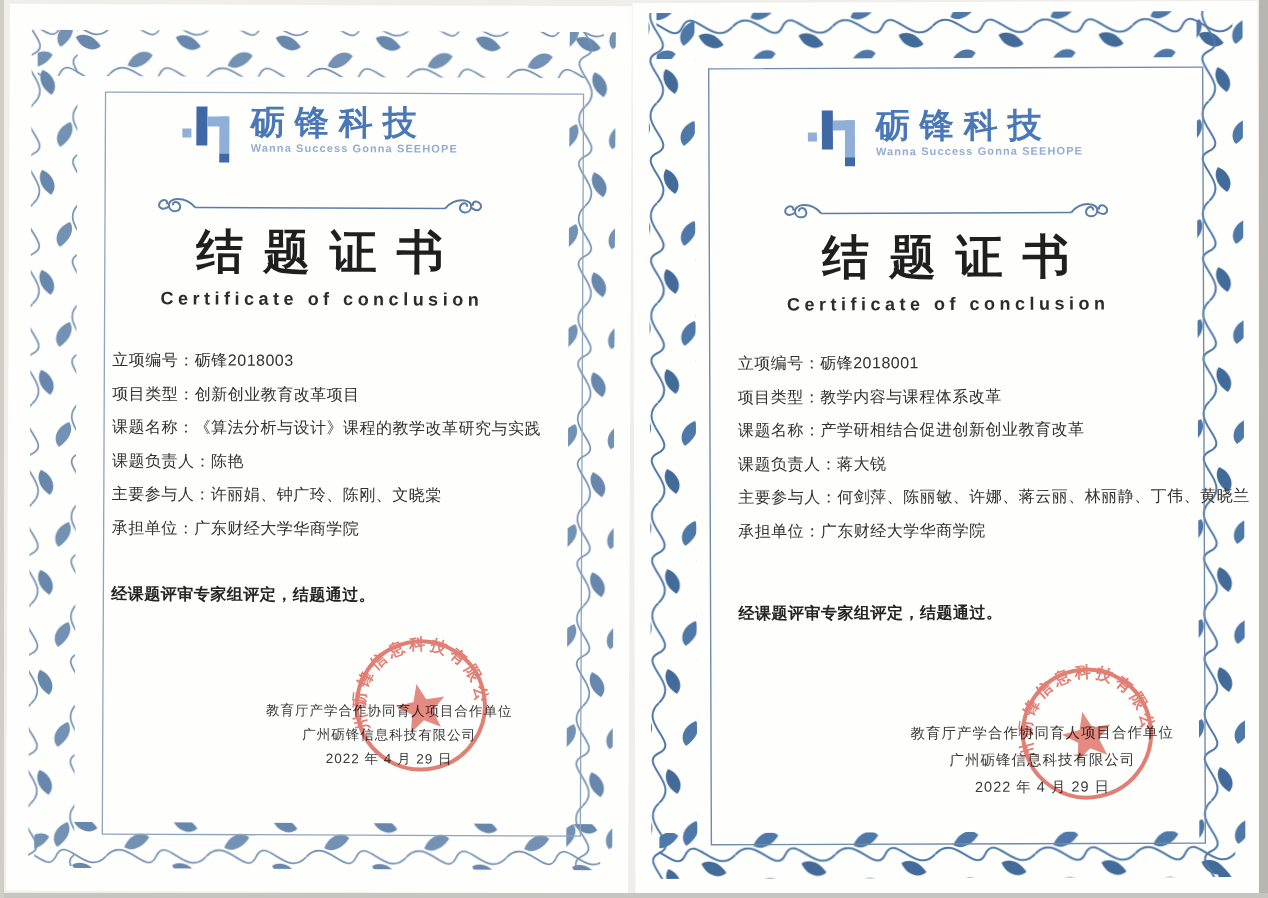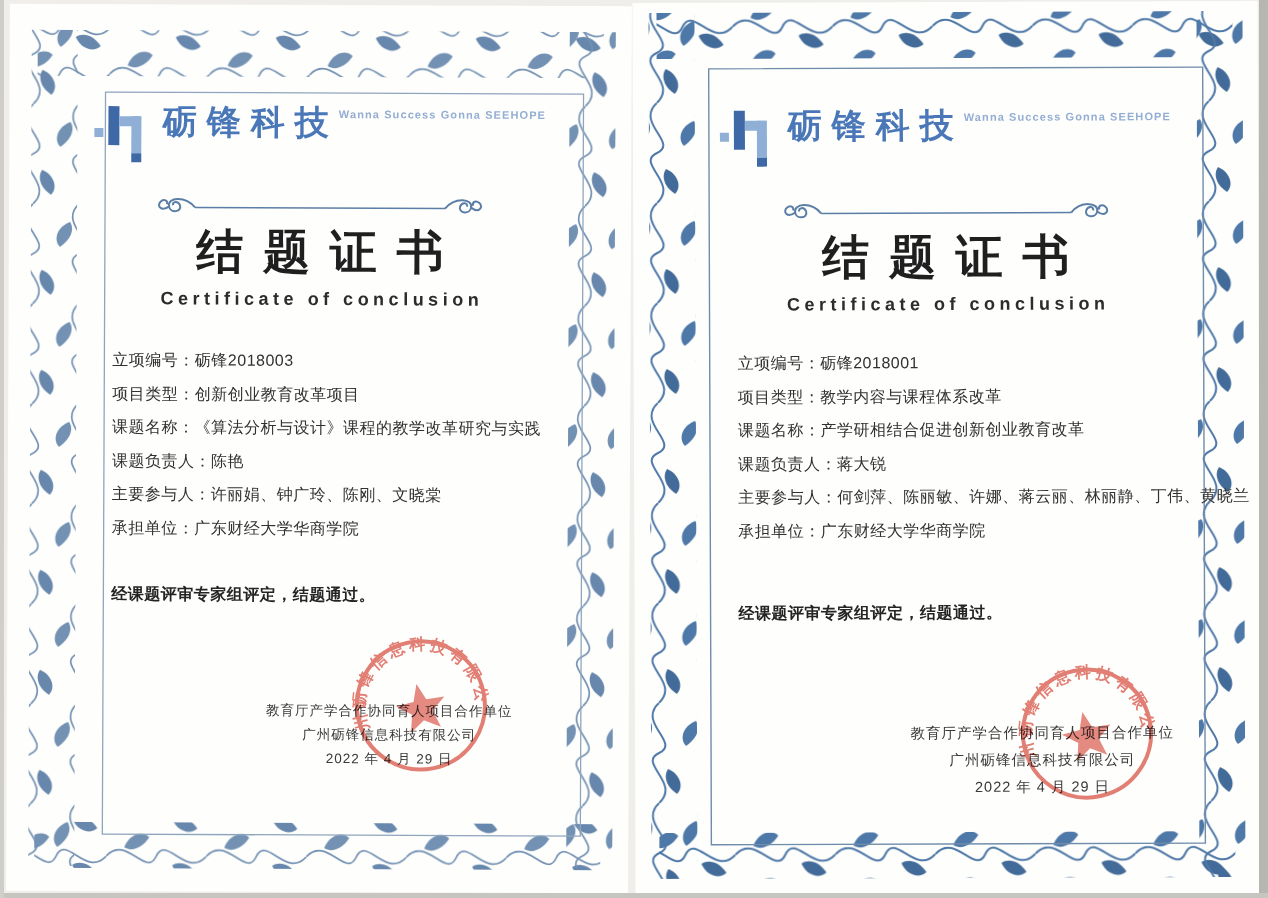--- a/index.html
+++ b/index.html
@@ -24,23 +24,23 @@
   .logo-row { position:absolute; width:100%; display:flex; justify-content:center; align-items:flex-start; gap:12px; }
   .page-l .logo-row { top:98px; }
   .page-r .logo-row { top:104px; }
   .mark { position:relative; width:56px; height:62px; flex:0 0 auto; }
   .mark div { position:absolute; }
   .m1 { left:0;  top:26px; width:9px;  height:9px;  background:#8fafd6; }
   .m2 { left:14px; top:4px;  width:11px; height:39px; background:#3e68a6; }
   .m3 { left:25px; top:14px; width:21px; height:10px; background:#8fafd6; }
   .m4 { left:37px; top:14px; width:10px; height:37px; background:#8fafd6; }
   .m5 { left:37px; top:51px; width:10px; height:9px;  background:#3e68a6; }
-  .logo-texts { display:flex; flex-direction:row; }
+  .logo-texts { display:flex; flex-direction:column; }
   .logo-cn { font-size:34px; font-weight:bold; color:#4a77b8; letter-spacing:10px; line-height:1.15; white-space:nowrap; }
-  .logo-tag { font-size:11px; font-weight:bold; color:#94add2; letter-spacing:1.1px; margin-top:5px; white-space:nowrap; }
+  .logo-tag { font-size:11px; font-weight:bold; color:#94add2; letter-spacing:1.1px; white-space:nowrap; }
 
   
   .divider { position:absolute; left:50%; transform:translateX(-50%); width:330px; height:30px; }
   .page-l .divider { top:188px; }
   .page-r .divider { top:196px; }
 
   
   .cert-title { position:absolute; width:100%; text-align:center; font-weight:800; color:#1f1f1f;
                 font-size:47px; letter-spacing:0.42em; text-indent:0.42em; white-space:nowrap; }
   .page-l .cert-title { top:216px; }

